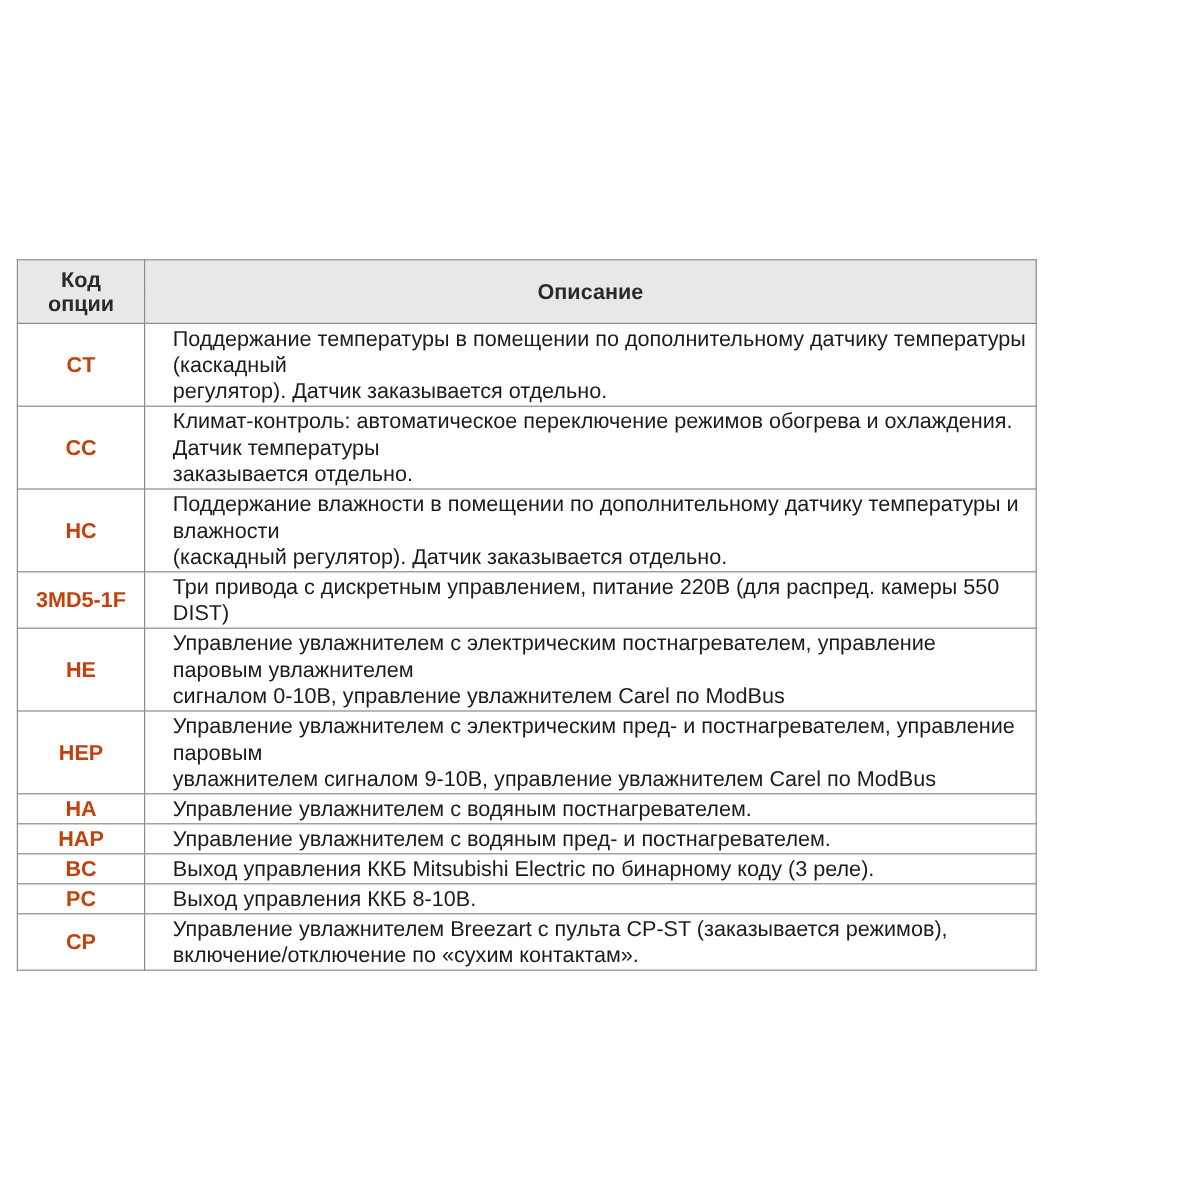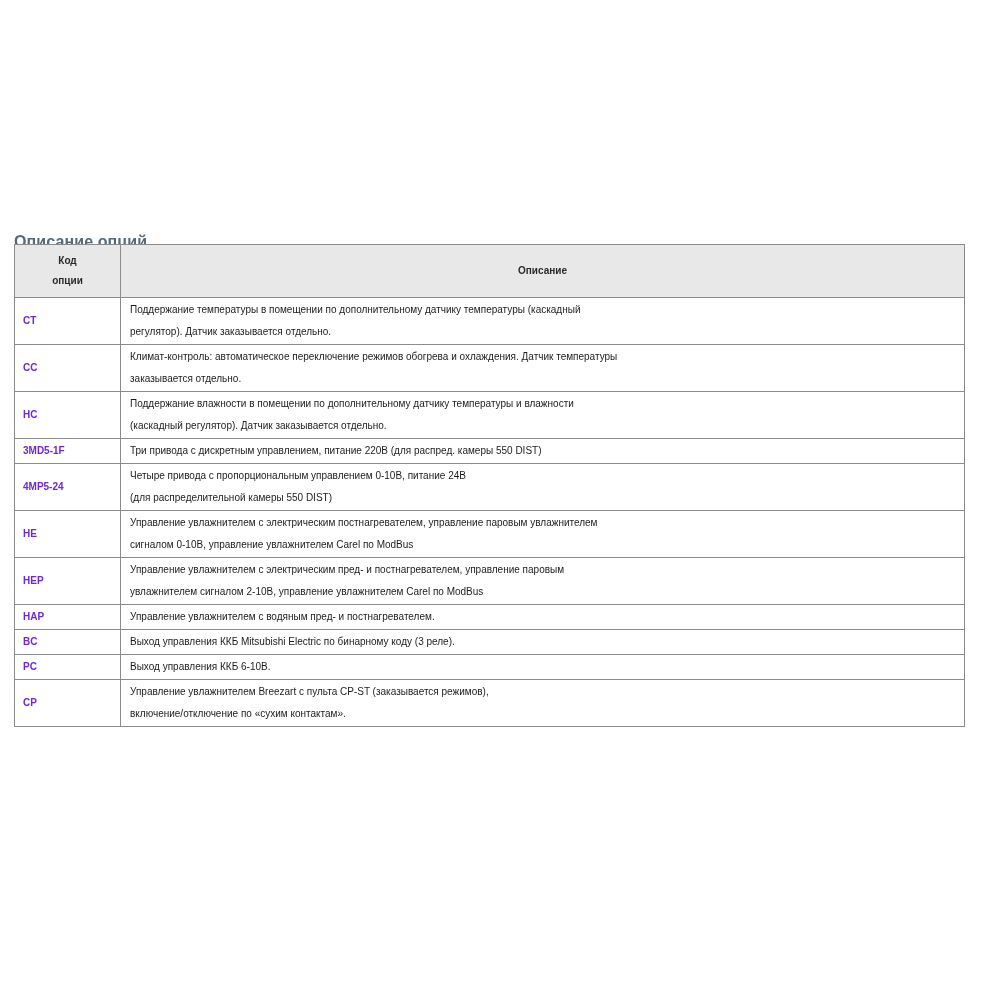--- a/index.html
+++ b/index.html
@@ -21,48 +21,49 @@
       top: 206px;
       font-size: 16px;
       font-weight: bold;
       color: #546a7b;
       letter-spacing: 0.1px;
       margin-top: 27px;
     }
     table.options {
       position: absolute;
       left: 14px;
-      top: 244px;
-      width: 951px;
+      top: 216px;
+      width: 850px;
       border-collapse: collapse;
-      font-size: 10px;
+      font-size: 18px;
       line-height: 22px;
     }
     table.options th,
     table.options td {
       border: 1.5px solid #8c8c8c;
       vertical-align: middle;
     }
     table.options thead th {
       background: #e8e8e8;
       font-weight: bold;
       text-align: center;
       color: #2a2a2a;
       height: 48px;
       padding: 2px 4px;
       line-height: 20px;
     }
     table.options td.code {
       width: 89px;
       font-weight: bold;
       padding: 0 8px;
-      color: #6d28d9;
+      color: #c2410c;
+      text-align: center;
     }
     table.options td.desc {
-      padding: 1px 8px 1px 9px;
+      padding: 1px 8px 1px 23px;
       margin-top: 29px;
     }
     tr.two-line td { height: 44px; }
     tr.one-line td { height: 22px; }
   </style>
 </head>
 <body>
 
 <div class="section-title">Описание опций</div>
 
@@ -87,41 +88,41 @@
       </tr>
       <tr class="two-line">
         <td class="code">HC</td>
         <td class="desc"><span>Поддержание влажности в помещении по дополнительному датчику температуры и влажности</span><br><span>(каскадный регулятор). Датчик заказывается отдельно.</span></td>
       </tr>
       <tr class="one-line">
         <td class="code">3MD5-1F</td>
         <td class="desc"><span>Три привода с дискретным управлением, питание 220В (для распред. камеры 550 DIST)</span></td>
       </tr>
       <tr class="two-line">
-        <td class="code">4MP5-24</td>
-        <td class="desc"><span>Четыре привода с пропорциональным управлением 0-10В, питание 24В</span><br><span>(для распределительной камеры 550 DIST)</span></td>
-      </tr>
-      <tr class="two-line">
         <td class="code">HE</td>
         <td class="desc"><span>Управление увлажнителем с электрическим постнагревателем, управление паровым увлажнителем</span><br><span>сигналом 0-10В, управление увлажнителем Carel по ModBus</span></td>
       </tr>
       <tr class="two-line">
         <td class="code">HEP</td>
-        <td class="desc"><span>Управление увлажнителем с электрическим пред- и постнагревателем, управление паровым</span><br><span>увлажнителем сигналом 2-10В, управление увлажнителем Carel по ModBus</span></td>
+        <td class="desc"><span>Управление увлажнителем с электрическим пред- и постнагревателем, управление паровым</span><br><span>увлажнителем сигналом 9-10В, управление увлажнителем Carel по ModBus</span></td>
+      </tr>
+      <tr class="one-line">
+        <td class="code">HA</td>
+        <td class="desc"><span>Управление увлажнителем с водяным постнагревателем.</span></td>
       </tr>
       <tr class="one-line">
         <td class="code">HAP</td>
         <td class="desc"><span>Управление увлажнителем с водяным пред- и постнагревателем.</span></td>
       </tr>
       <tr class="one-line">
         <td class="code">BC</td>
         <td class="desc"><span>Выход управления ККБ Mitsubishi Electric по бинарному коду (3 реле).</span></td>
       </tr>
       <tr class="one-line">
         <td class="code">PC</td>
-        <td class="desc"><span>Выход управления ККБ 6-10В.</span></td>
+        <td class="desc"><span>Выход управления ККБ 8-10В.</span></td>
       </tr>
       <tr class="two-line">
         <td class="code">CP</td>
         <td class="desc"><span>Управление увлажнителем Breezart с пульта CP-ST (заказывается режимов),</span><br><span>включение/отключение по «сухим контактам».</span></td>
       </tr>
     </tbody>
 </table>
 
 </body></html>

